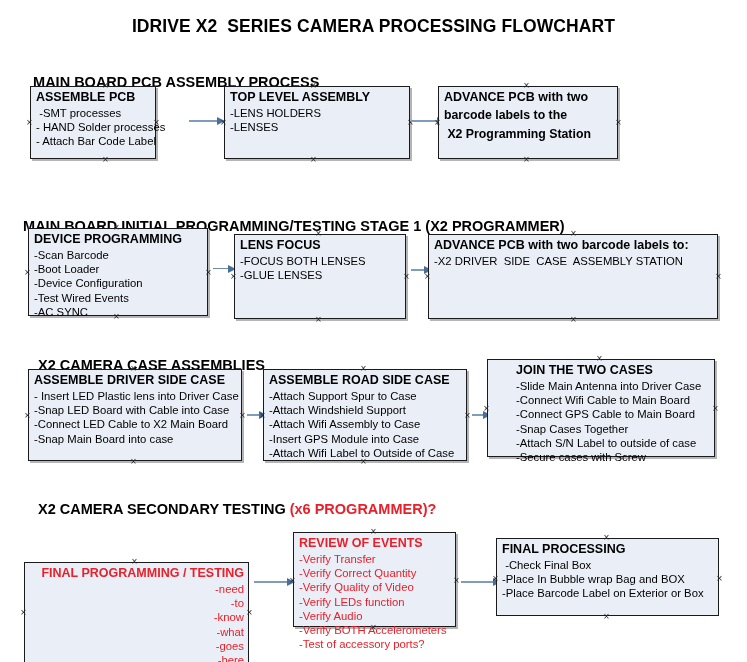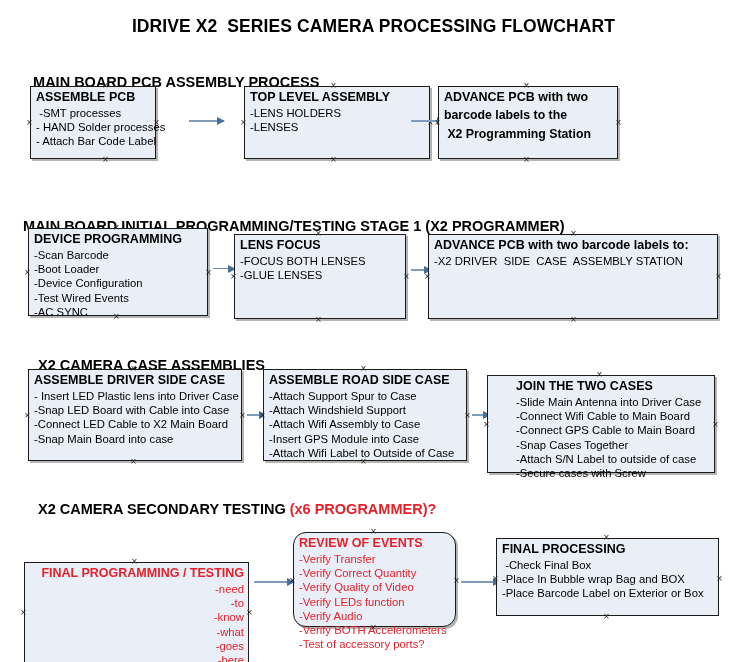--- a/index.html
+++ b/index.html
@@ -124,21 +124,21 @@
   <div class="box-line">- HAND Solder processes</div>
   <div class="box-line">- Attach Bar Code Label</div>
   <span class="handle" style="left:70px; top:-6px;"></span>
   <span class="handle" style="left:70px; bottom:-6px;"></span>
   <span class="handle" style="left:-6px; top:31px;"></span>
   <span class="handle" style="right:-6px; top:31px;"></span>
 </div>
 
 <div class="connector" style="left:189px; top:120px; width:35px;"></div>
 
-<div class="flow-box" style="left:224px; top:86px; width:186px; height:73px;margin-left:20px;">
+<div class="flow-box" style="left:224px; top:86px; width:186px; height:73px;">
   <div class="box-title">TOP LEVEL ASSEMBLY</div>
   <div class="box-line">-LENS HOLDERS</div>
   <div class="box-line">-LENSES</div>
   <span class="handle" style="left:84px; top:-6px;"></span>
   <span class="handle" style="left:84px; bottom:-6px;"></span>
   <span class="handle" style="left:-6px; top:31px;"></span>
   <span class="handle" style="right:-6px; top:31px;"></span>
 </div>
 
 <div class="connector" style="left:411px; top:120px; width:33px;"></div>
@@ -219,21 +219,21 @@
   <div class="box-line">-Insert GPS Module into Case</div>
   <div class="box-line">-Attach Wifi Label to Outside of Case</div>
   <span class="handle" style="left:95px; top:-6px;"></span>
   <span class="handle" style="left:95px; bottom:-6px;"></span>
   <span class="handle" style="left:-6px; top:41px;"></span>
   <span class="handle" style="right:-6px; top:41px;"></span>
 </div>
 
 <div class="connector" style="left:472px; top:414px; width:18px;"></div>
 
-<div class="flow-box" style="left:487px; top:375px; width:228px; height:98px;padding-left:28px;">
+<div class="flow-box" style="left:487px; top:359px; width:228px; height:98px;padding-left:28px;">
   <div class="box-title">JOIN THE TWO CASES</div>
   <div class="box-line">-Slide Main Antenna into Driver Case</div>
   <div class="box-line">-Connect Wifi Cable to Main Board</div>
   <div class="box-line">-Connect GPS Cable to Main Board</div>
   <div class="box-line">-Snap Cases Together</div>
   <div class="box-line">-Attach S/N Label to outside of case</div>
   <div class="box-line">-Secure cases with Screw</div>
   <span class="handle" style="left:107px; top:-6px;"></span>
   <span class="handle" style="left:107px; bottom:-6px;"></span>
   <span class="handle" style="left:-6px; top:44px;"></span>
@@ -253,21 +253,21 @@
   <div class="box-line">-goes</div>
   <div class="box-line">-here</div>
   <span class="handle" style="left:105px; top:-6px;"></span>
   <span class="handle" style="left:105px; bottom:-6px;"></span>
   <span class="handle" style="left:-6px; top:45px;"></span>
   <span class="handle" style="right:-6px; top:45px;"></span>
 </div>
 
 <div class="connector" style="left:254px; top:581px; width:40px;"></div>
 
-<div class="flow-box red" style="left:293px; top:532px; width:163px; height:95px;border-radius:13px;">
+<div class="flow-box red" style="left:293px; top:532px; width:163px; height:95px;">
   <div class="box-title">REVIEW OF EVENTS</div>
   <div class="box-line">-Verify Transfer</div>
   <div class="box-line">-Verify Correct Quantity</div>
   <div class="box-line">-Verify Quality of Video</div>
   <div class="box-line">-Verify LEDs function</div>
   <div class="box-line">-Verify Audio</div>
   <div class="box-line">-Verify BOTH Accelerometers</div>
   <div class="box-line">-Test of accessory ports?</div>
   <span class="handle" style="left:75px; top:-6px;"></span>
   <span class="handle" style="left:75px; bottom:-6px;"></span>

